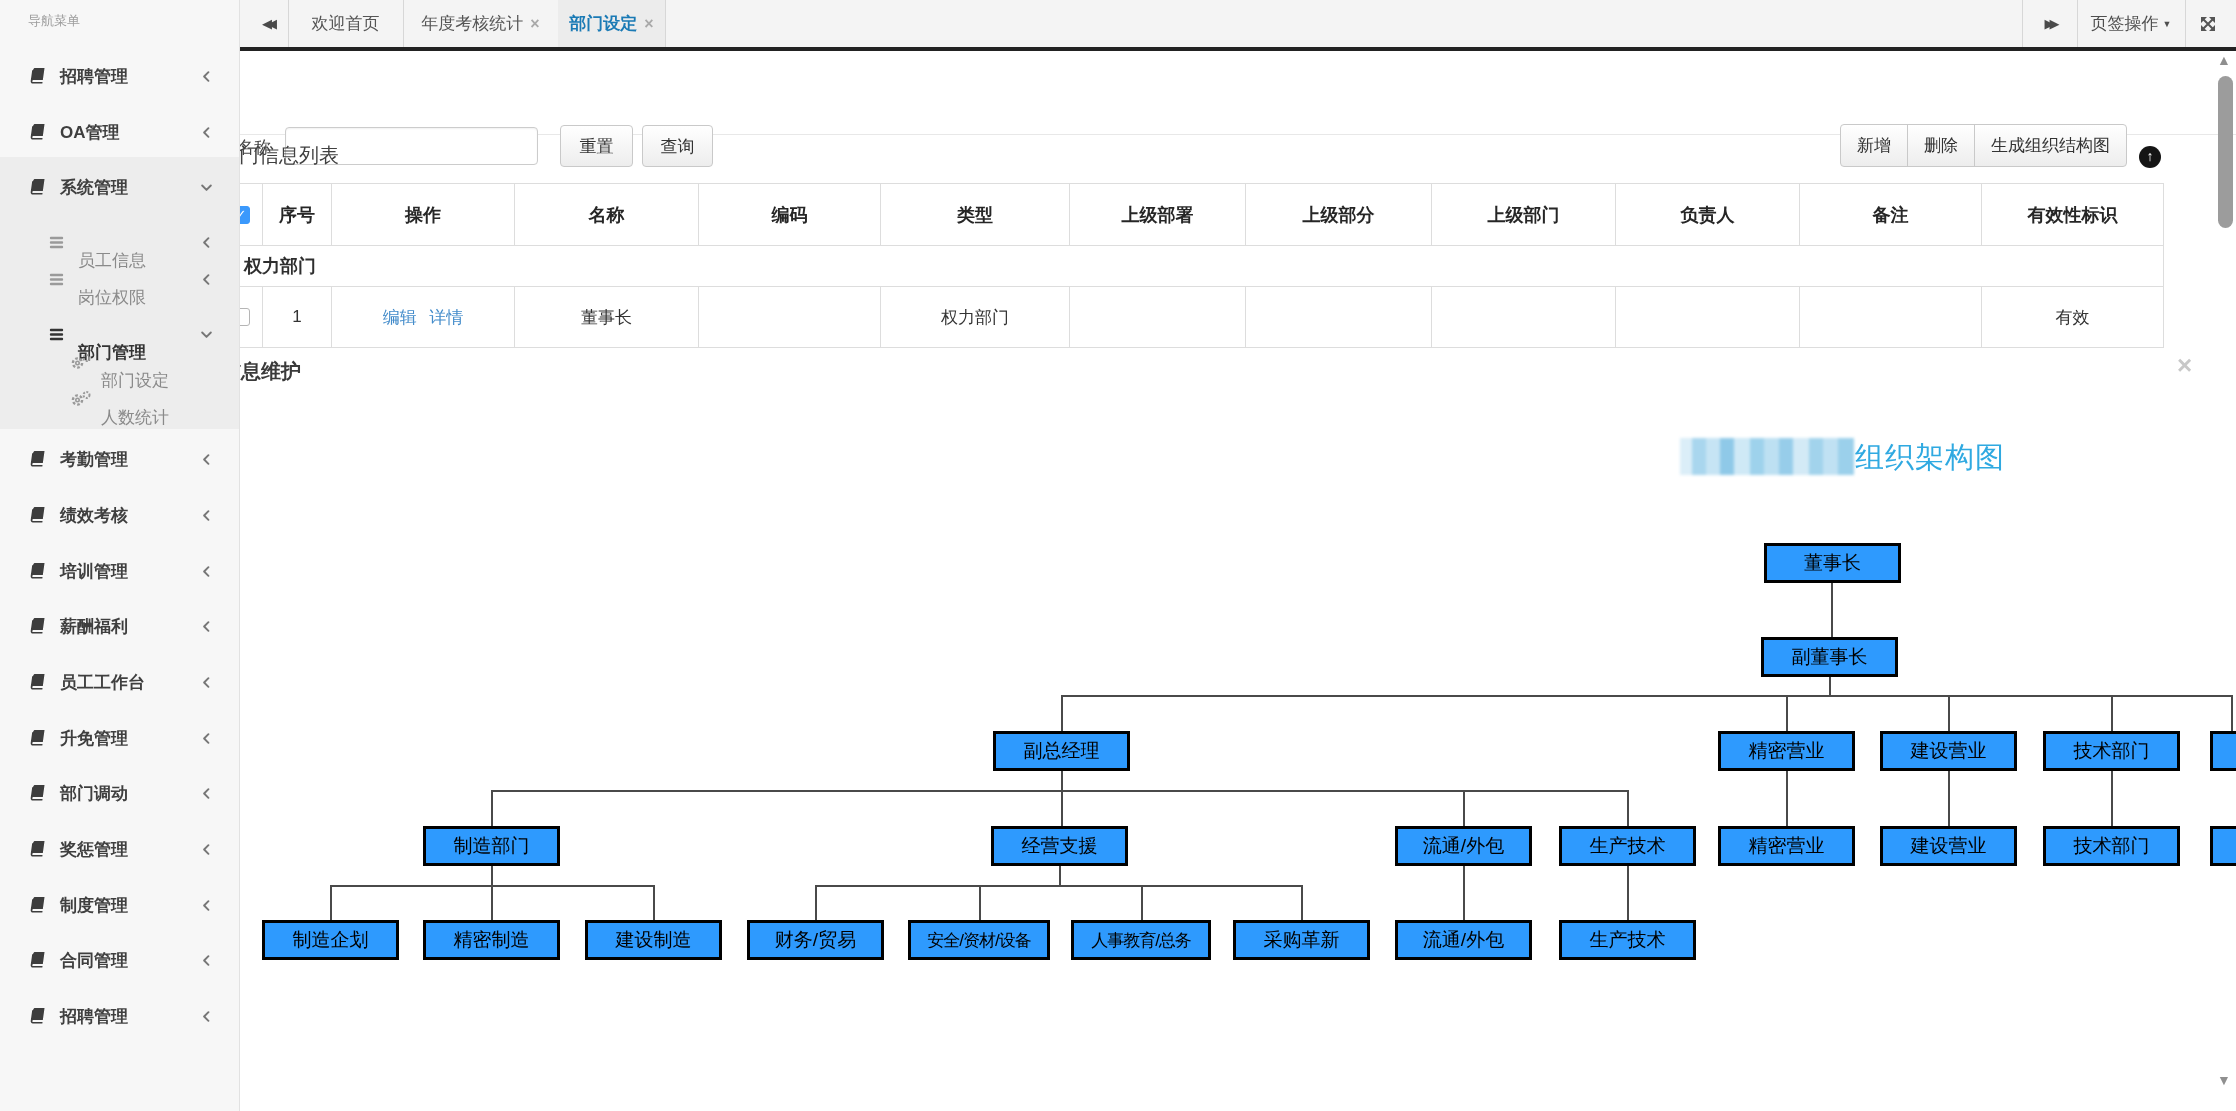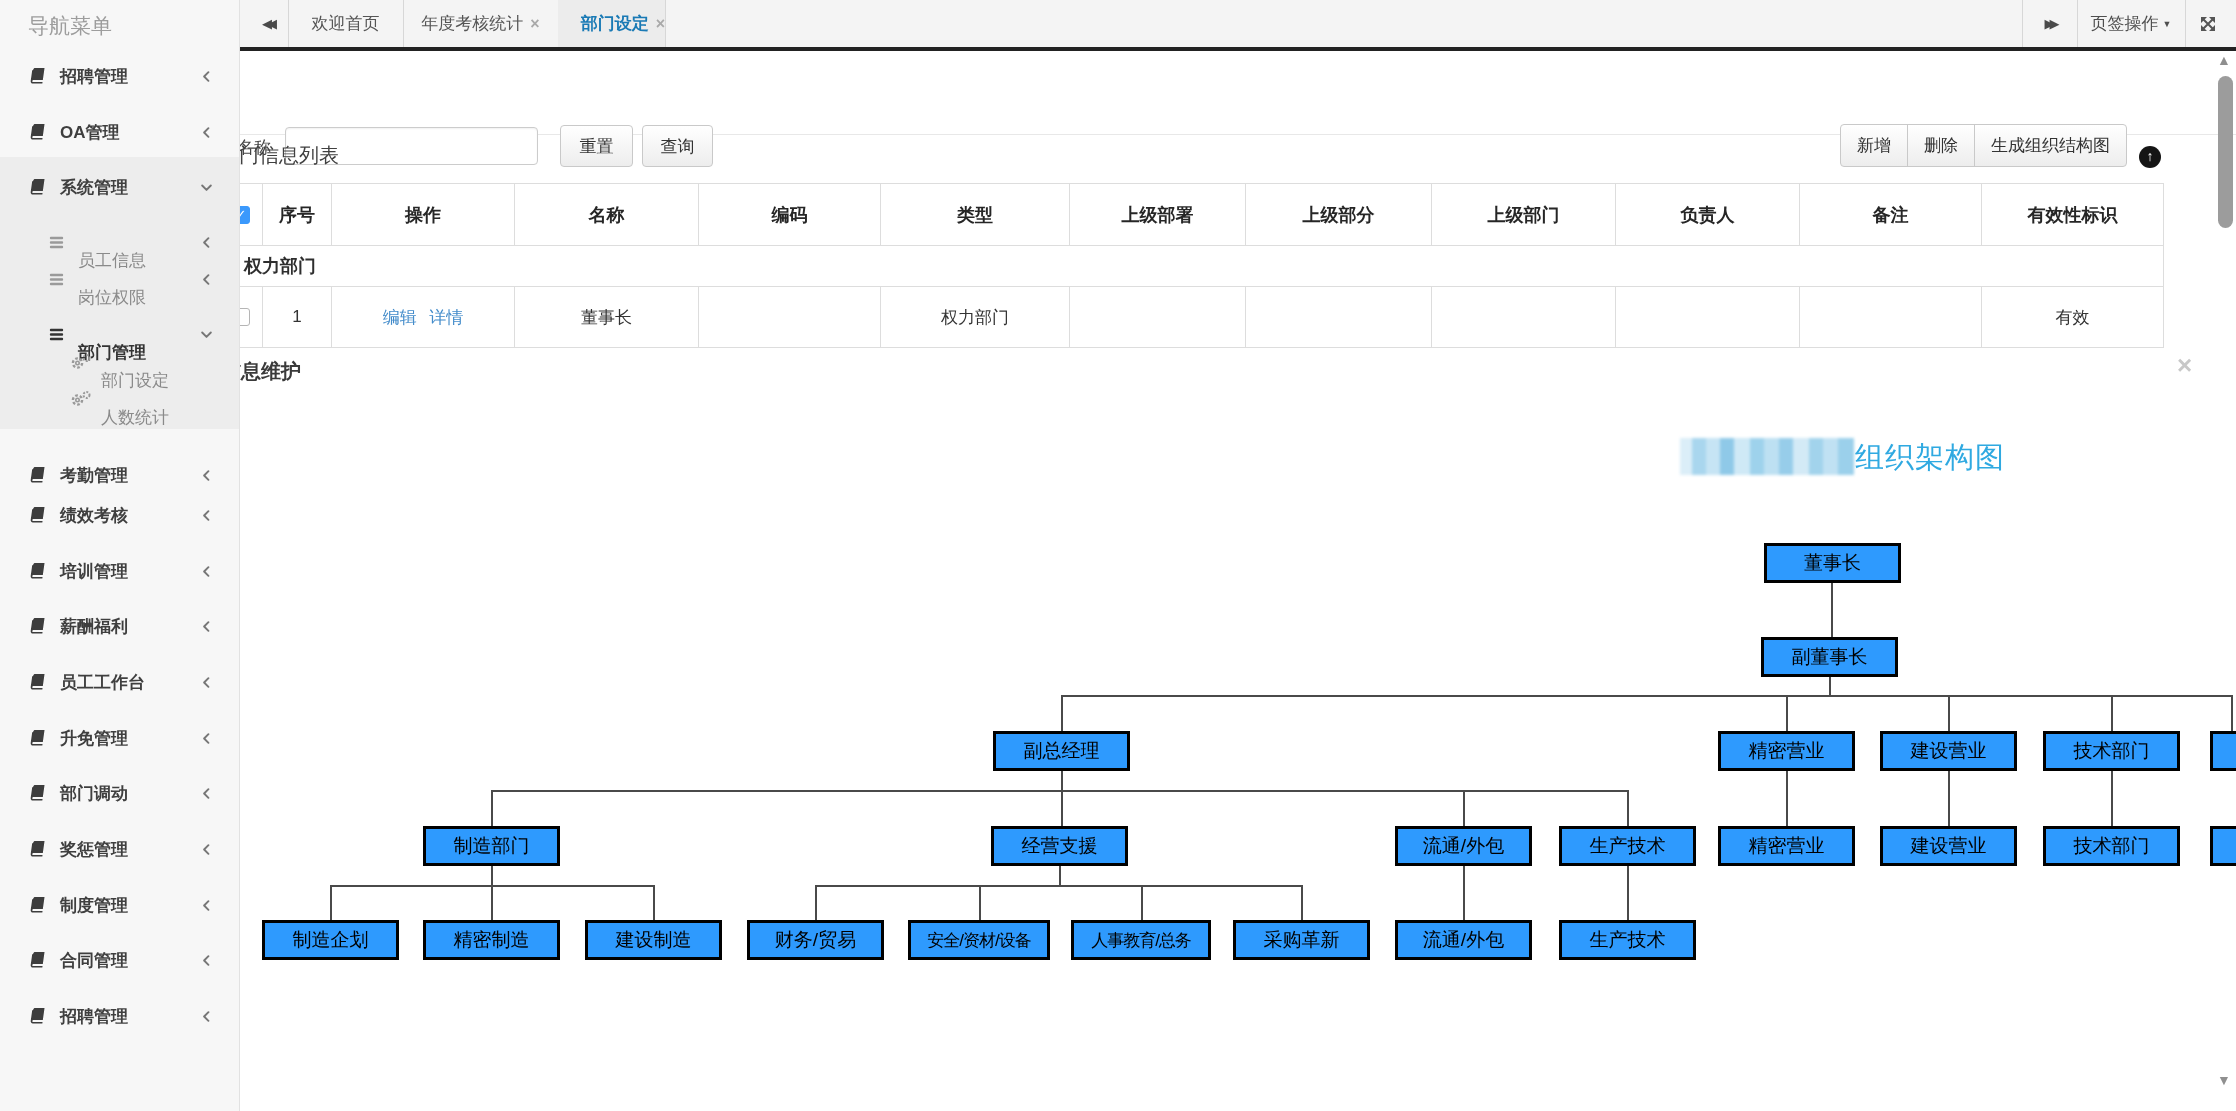--- a/index.html
+++ b/index.html
@@ -14,21 +14,21 @@
   .tabbar { position:absolute; left:0; top:0; width:2031px; height:51px; background:#f4f4f4;
             border-bottom:4px solid #222; }
   .tabbar .vsep { position:absolute; top:0; width:1px; height:47px; background:#d7d7d7; }
   .tb-back { position:absolute; left:40px; top:0; width:44px; height:47px; line-height:47px;
              text-align:center; color:#4a4a4a; font-size:13px; letter-spacing:-5px; cursor:pointer; }
   .tb-fwd  { position:absolute; left:1817px; top:0; width:55px; height:47px; line-height:47px;
              text-align:center; color:#4a4a4a; font-size:13px; letter-spacing:-5px; cursor:pointer; }
   .tab { position:absolute; top:0; height:47px; line-height:47px; text-align:center;
          font-size:17px; color:#555; cursor:pointer; }
   .tab .x { color:#a9a9a9; font-weight:bold; font-size:16px; margin-left:7px; cursor:pointer; }
-  .tab.active { background:#ececec; color:#1a7ab5; font-weight:bold;text-align:right; }
+  .tab.active { background:#ececec; color:#1a7ab5; font-weight:bold; }
   .tb-ops { position:absolute; left:1872px; top:0; width:108px; height:47px; line-height:47px;
             text-align:center; color:#4f4f4f; font-size:17px; cursor:pointer; }
   .tb-ops .caret { font-size:9px; color:#4f4f4f; vertical-align:2px; margin-left:4px; }
   .tb-expand { position:absolute; left:1994px; top:15px; width:18px; height:18px; cursor:pointer; }
 
   
   .filter-row { position:absolute; left:0; top:51px; width:2031px; height:84px; background:#fff;
                 border-bottom:1px solid #e8e8e8; }
   .f-label { position:absolute; left:-12px; top:85px; width:78px; text-align:right;
              font-size:17px; color:#444; }
@@ -82,21 +82,21 @@
   .node { position:absolute; width:137px; height:40px; background:#2E9AFE; border:3px solid #000;
           display:flex; align-items:center; justify-content:center; font-size:19px; color:#000;
           white-space:nowrap; }
   .node.sm { font-size:17px; letter-spacing:-1px; }
   .cl { position:absolute; background:#4a4a4a; }
   .cl.v { width:2px; } .cl.h { height:2px; }
 
   
   .sidebar { position:absolute; left:0; top:0; width:240px; height:1111px; background:#f7f7f7;
              border-right:1px solid #e2e2e2; z-index:10; }
-  .sb-title { position:absolute; left:28px; top:12px; font-size:21px; color:#9d9d9d; }
+  .sb-title { position:absolute; left:28px; top:12px; font-size:13px; color:#9d9d9d; }
   .sb-hl { position:absolute; left:0; top:157px; width:239px; height:272px; background:#ededed; }
   .sb-item { position:absolute; left:0; width:239px; height:36px; display:flex; align-items:center;
              cursor:pointer; }
   .sb-item .lbl { font-size:17px; font-weight:bold; color:#3f3f3f; }
   .sb-item.sub .lbl { font-weight:normal; color:#8a8a8a;margin-top:36px; }
   .sb-item.sub.open .lbl { font-weight:bold; color:#333; }
   .sb-item .chev { position:absolute; right:26px; color:#777; }
   .ic { display:inline-block; vertical-align:middle; }
   .ic-book { width:18px; height:18px; margin-left:28px; margin-right:14px; color:#3d3d3d;
              transform:skewX(-8deg); }
@@ -382,21 +382,21 @@
         </svg>
       <span class="lbl">部门设定</span>
     </div>
     <div class="sb-item sub" style="top:381px">
       <svg class="ic ic-cogs">
           <use href="#sym-cogs" xlink:href="#sym-cogs"></use>
         </svg>
       <span class="lbl">人数统计</span>
     </div>
 
-    <div class="sb-item" style="top:457px">
+    <div class="sb-item" style="top:441px">
       <svg class="ic ic-book">
           <use href="#sym-book" xlink:href="#sym-book"></use>
         </svg>
       <span class="lbl">考勤管理</span>
       <svg class="ic ic-chev chev">
           <use href="#sym-chev-left" xlink:href="#sym-chev-left"></use>
         </svg>
     </div>
     <div class="sb-item" style="top:497px">
       <svg class="ic ic-book">

